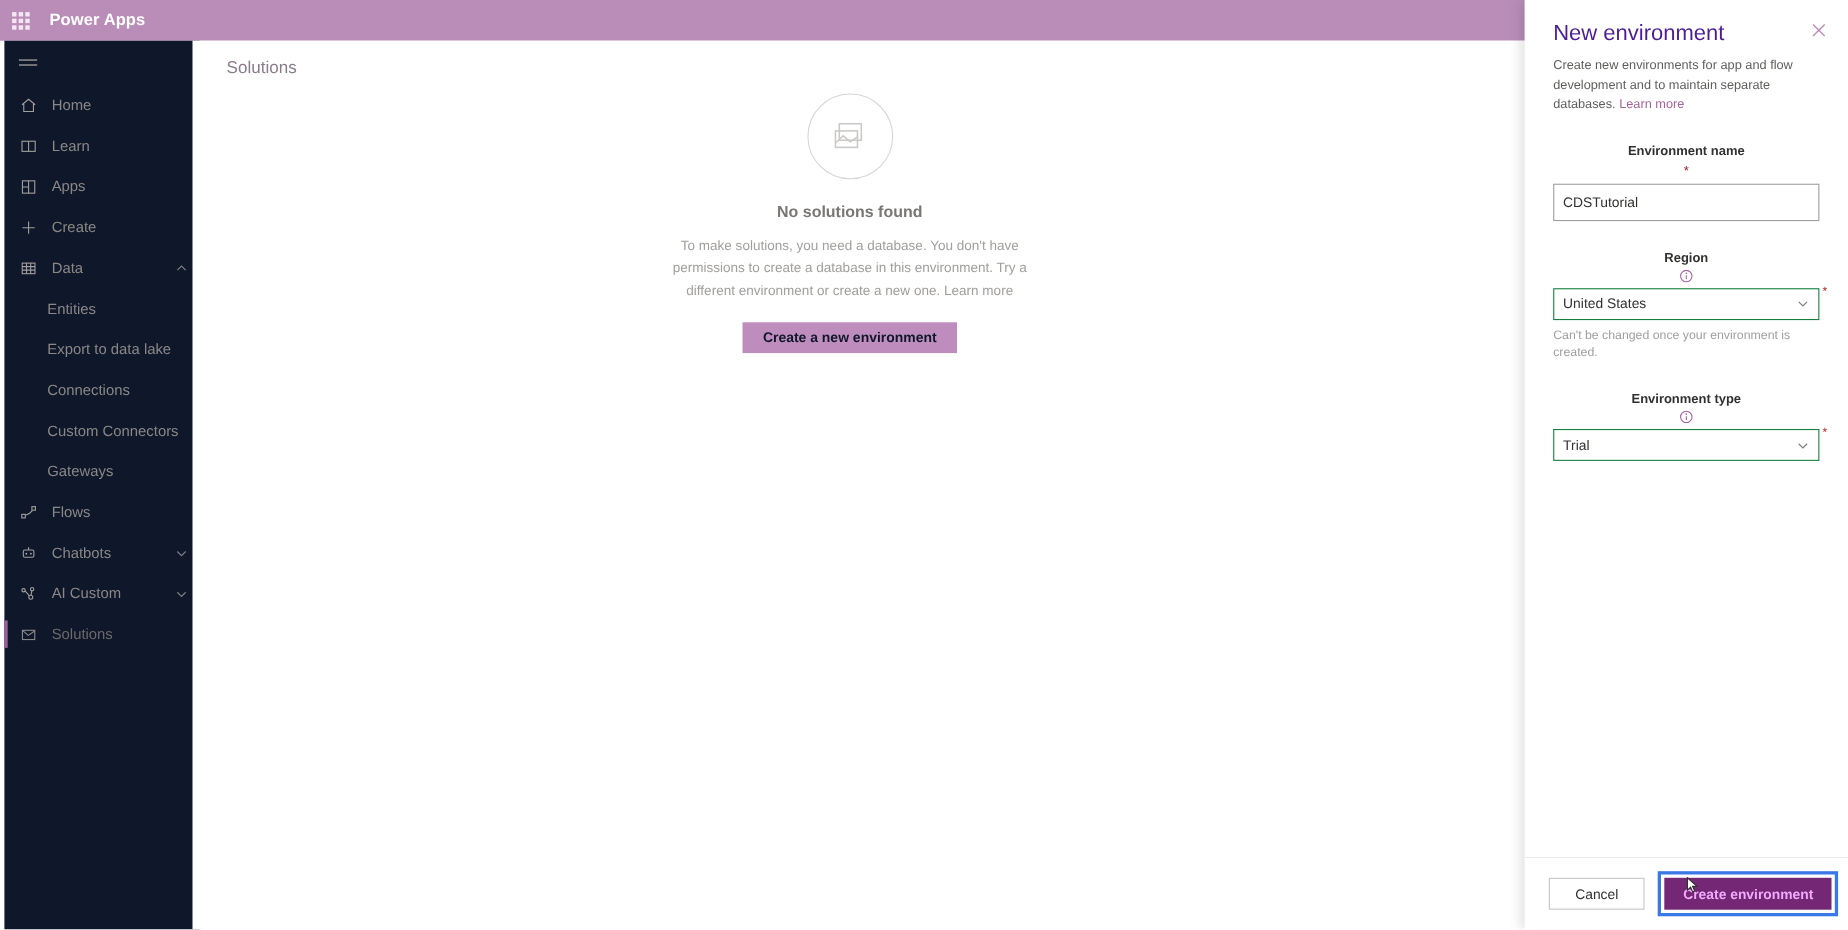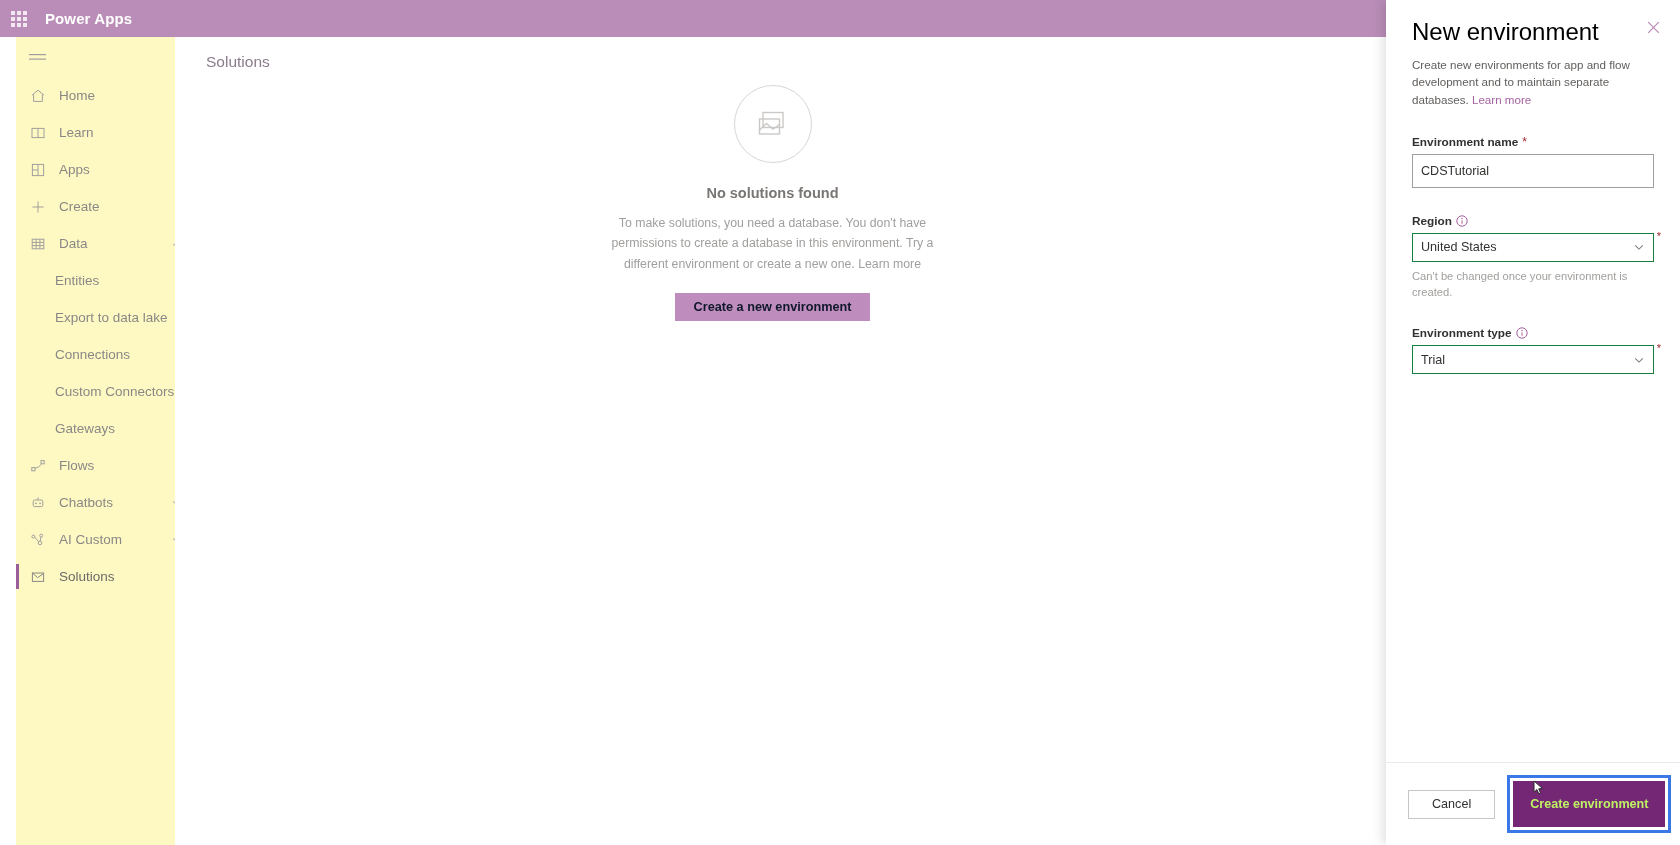--- a/index.html
+++ b/index.html
@@ -37,23 +37,23 @@
     padding-left: 12px; width: 300px;
     color: #ffffff; cursor: pointer;
   }
   .env-ico { width: 17px; height: 17px; flex: 0 0 17px; opacity: .95; }
   .env-text { line-height: 1.05; overflow: hidden; white-space: nowrap; }
   .env-label { font-size: 9.5px; color: #f0e2ef; display: block; }
   .env-name { font-size: 13.5px; color: #ffffff; display: block; }
 
   
   .sidebar {
-    position: absolute; top: 37px; left: 16px;
+    position: absolute; top: 37px; left: 4px;
     width: 178px; height: 808px;
-    background: #fef9c3;
+    background: #0f172a;
     border-right: 1px solid #edebe9;
   }
   .hamburger {
     height: 40px; display: flex; align-items: center;
     padding-left: 13px; cursor: pointer;
   }
   .hamburger svg { display: block; }
   .nav-item {
     height: 37px; display: flex; align-items: center;
     padding-left: 13px; padding-right: 10px;
@@ -110,37 +110,37 @@
 
   
   .panel {
     position: absolute; top: 0; right: 0;
     width: 294px; height: 845px; background: #ffffff;
     box-shadow: -3px 0 11px rgba(0,0,0,.13);
     display: flex; flex-direction: column;
   }
   .panel-head { padding: 18px 22px 0 26px; position: relative; }
   .panel-title {
-    font-size: 24px; color: #000000; font-weight: normal; line-height: 1.2;
+    font-size: 20px; color: #4c1d95; font-weight: normal; line-height: 1.2;
   }
   .panel-close {
     position: absolute; right: 14px; top: 14px;
     width: 26px; height: 26px; cursor: pointer;
     display: flex; align-items: center; justify-content: center;
   }
   .panel-sub {
     margin-top: 9px; font-size: 11.6px; line-height: 1.52; color: #605e5c;
   }
   .panel-sub a { color: #a4629f; text-decoration: none; }
 
   .panel-body { flex: 1; padding: 0 26px; overflow-y: auto; }
   .field { margin-top: 26px; position: relative; }
   .field-label {
     font-size: 11.8px; font-weight: bold; color: #323130;
-    margin-bottom: 5px; display: flex; align-items: center; gap: 4px;
+    margin-bottom: 5px; display: flex; align-items: center; gap: 4px; flex-direction: column;
   }
   .req { color: #a4262c; font-weight: normal; font-size: 12px; }
   .info-ico { width: 12px; height: 12px; cursor: pointer; }
   .txt-input {
     width: 100%; height: 29px; border: 1px solid #a19f9d;
     padding: 16px 8px; font-size: 12.6px; color: #323130;
     font-family: "Liberation Sans", sans-serif; background: #fff;
     border-radius: 0; outline: none;
   }
   .sel-wrap { position: relative; }
@@ -166,22 +166,22 @@
     height: 29px; padding: 0 23px; background: #ffffff;
     border: 1px solid #c8c6c4; color: #323130;
     font-size: 12.6px; cursor: pointer;
     font-family: "Liberation Sans", sans-serif;
   }
   .focus-ring {
     border: 3px solid #3b78e7; padding: 3px; background: #ffffff;
     display: inline-flex;
   }
   .btn-primary {
-    height: 46px; padding: 0 17px; background: #742774;
-    border: none; color: #bef264; font-size: 12.6px; font-weight: bold;
+    height: 29px; padding: 0 17px; background: #742774;
+    border: none; color: #f0abfc; font-size: 12.6px; font-weight: bold;
     cursor: pointer; font-family: "Liberation Sans", sans-serif;
     position: relative; white-space: nowrap;
   }
   .cursor-ico {
     position: absolute; left: 50%; top: 17px;
     width: 12px; height: 16px; pointer-events: none;
   }
 </style>
 </head>
 <body>

